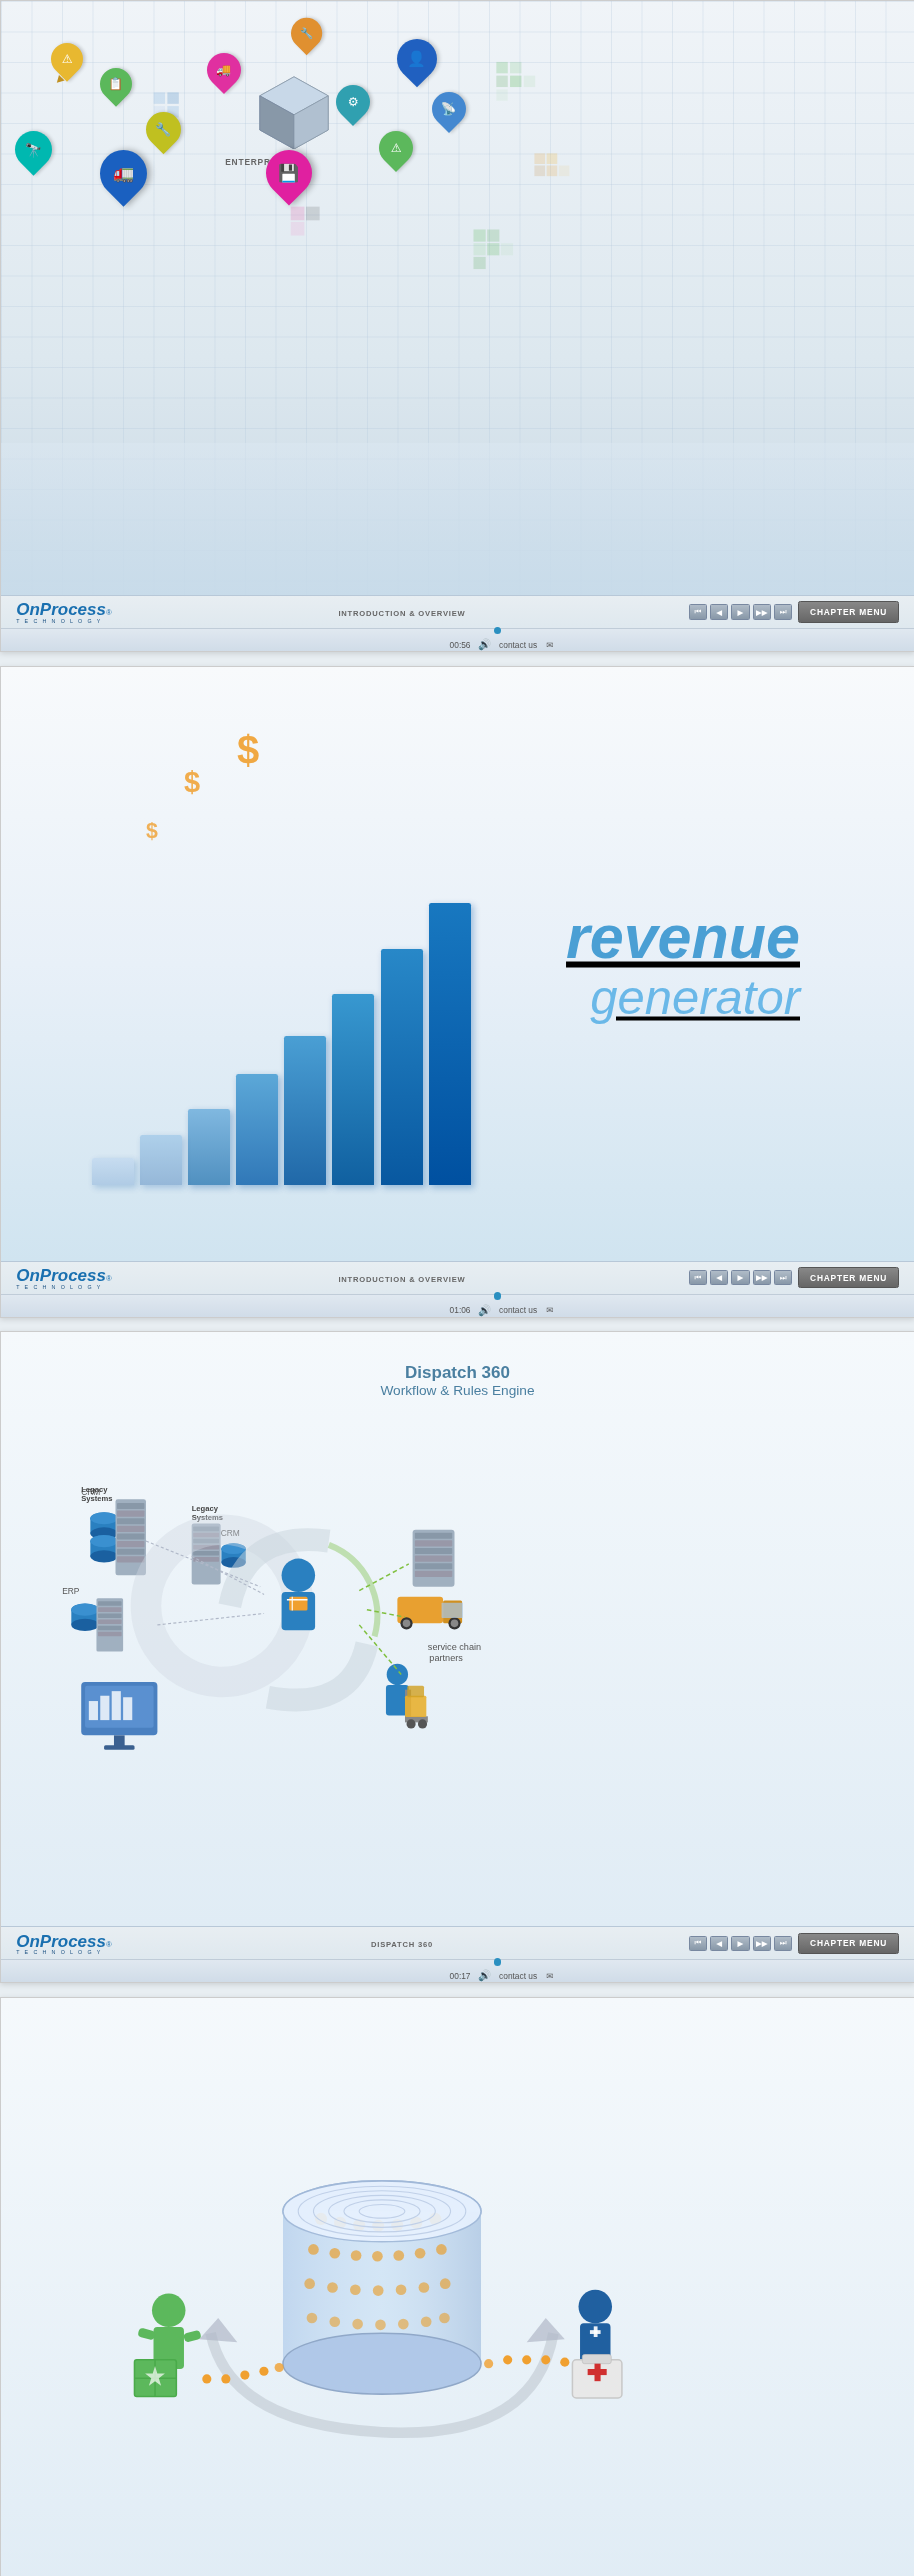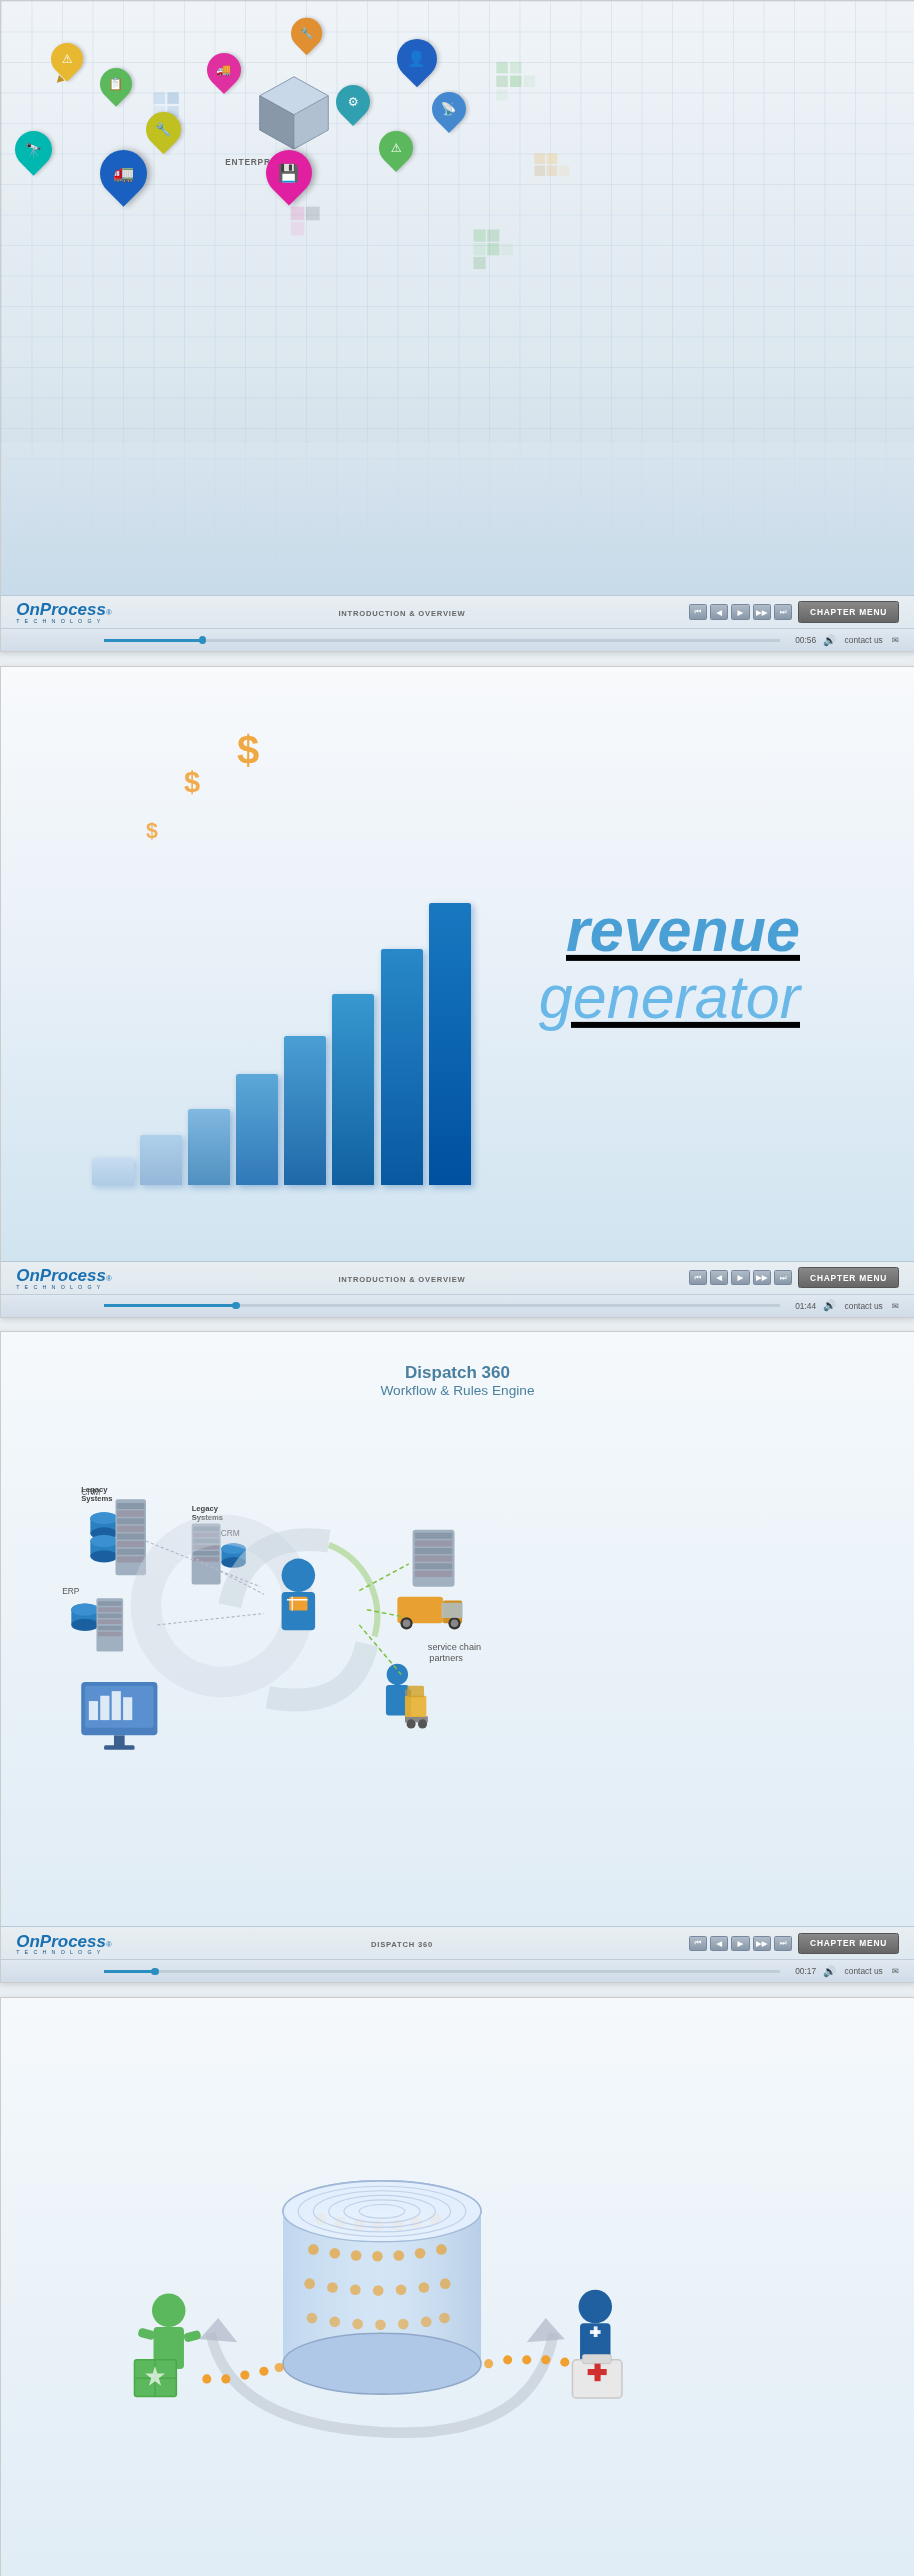--- a/index.html
+++ b/index.html
@@ -176,20 +176,21 @@
     }
 
     .bottom-bar {
       display: flex;
       align-items: center;
       width: 100%;
       height: 23px;
       background: linear-gradient(180deg, #e0e8f0 0%, #d0dce8 100%);
       border-top: 0.8px solid #c0ccd8;
       padding: 0 15.2px 0 103px;
+      flex-direction: column;
     }
     .progress-track {
       flex: 1;
       height: 3px;
       background: #c0cdd8;
       position: relative;
       margin-right: 15.2px;
     }
     .progress-thumb {
       width: 7.6px;
@@ -401,21 +402,21 @@
         <div class="bar" style="height:76px;background:linear-gradient(180deg,#80b8e0 0%,#5090c0 100%)"></div>
         <div class="bar" style="height:111px;background:linear-gradient(180deg,#5ca8d8 0%,#3078b8 100%)"></div>
         <div class="bar" style="height:149px;background:linear-gradient(180deg,#4a9fd4 0%,#2068a8 100%)"></div>
         <div class="bar" style="height:191px;background:linear-gradient(180deg,#3898d0 0%,#1060a0 100%)"></div>
         <div class="bar" style="height:236px;background:linear-gradient(180deg,#2888c8 0%,#0858a0 100%)"></div>
         <div class="bar" style="height:282px;background:linear-gradient(180deg,#1878c0 0%,#0050a0 100%)"></div>
       </div>
 
       <div class="revenue-text">
         <div style="font-size:61px;font-weight:bold;color:#4a9fd4;line-height:1.1;font-style:italic">revenue</div>
-        <div style="font-size:61px;color:#6ab8e8;font-weight:300;line-height:1.1;font-style:italic">generator</div>
+        <div style="font-size:49px;color:#6ab8e8;font-weight:300;line-height:1.1;font-style:italic">generator</div>
       </div>
     </div>
   </div>
 
   <div class="control-section">
     <div class="top-control-row">
       <div class="logo-area">
         <div style="display:flex;align-items:baseline;gap:0">
           <span style="font-size:17px;font-weight:bold;color:#1a70b0;font-style:italic">On</span>
             <span style="font-size:17px;font-weight:bold;color:#1a70b0;font-style:italic">Process</span>
@@ -434,21 +435,21 @@
         <button class="ctrl-btn">⏭</button>
       </div>
       <button class="chapter-menu-btn">CHAPTER MENU</button>
     </div>
     <div class="bottom-bar">
       <div class="progress-track">
         <div class="progress-fill" style="width:20%"></div>
         <div class="progress-thumb" style="left:19%"></div>
       </div>
       <div class="bottom-right">
-        <span style="font-size:8.4px;color:#555">01:44</span>
+        <span style="font-size:8.4px;color:#555">01:06</span>
         <span style="font-size:10.7px;color:#666">🔊</span>
         <a class="contact-us">
           <span>contact us</span>
           <span>✉</span>
         </a>
       </div>
     </div>
   </div>
 </div>
 

